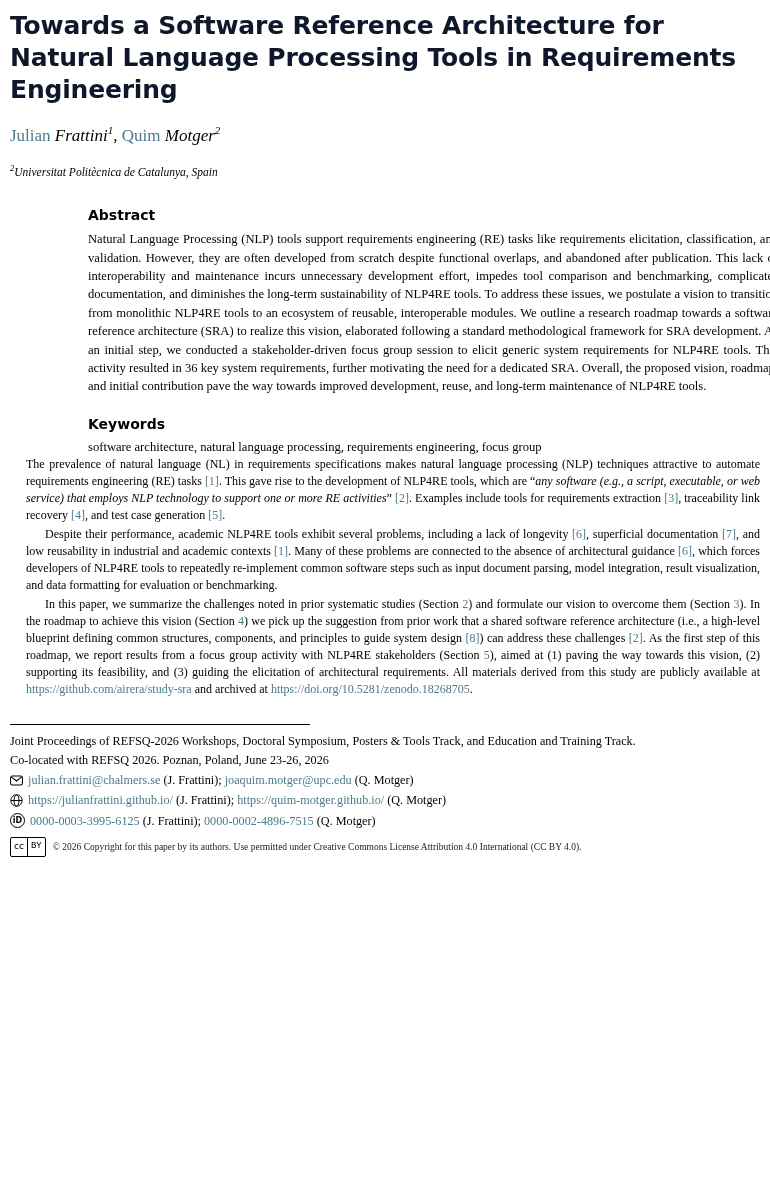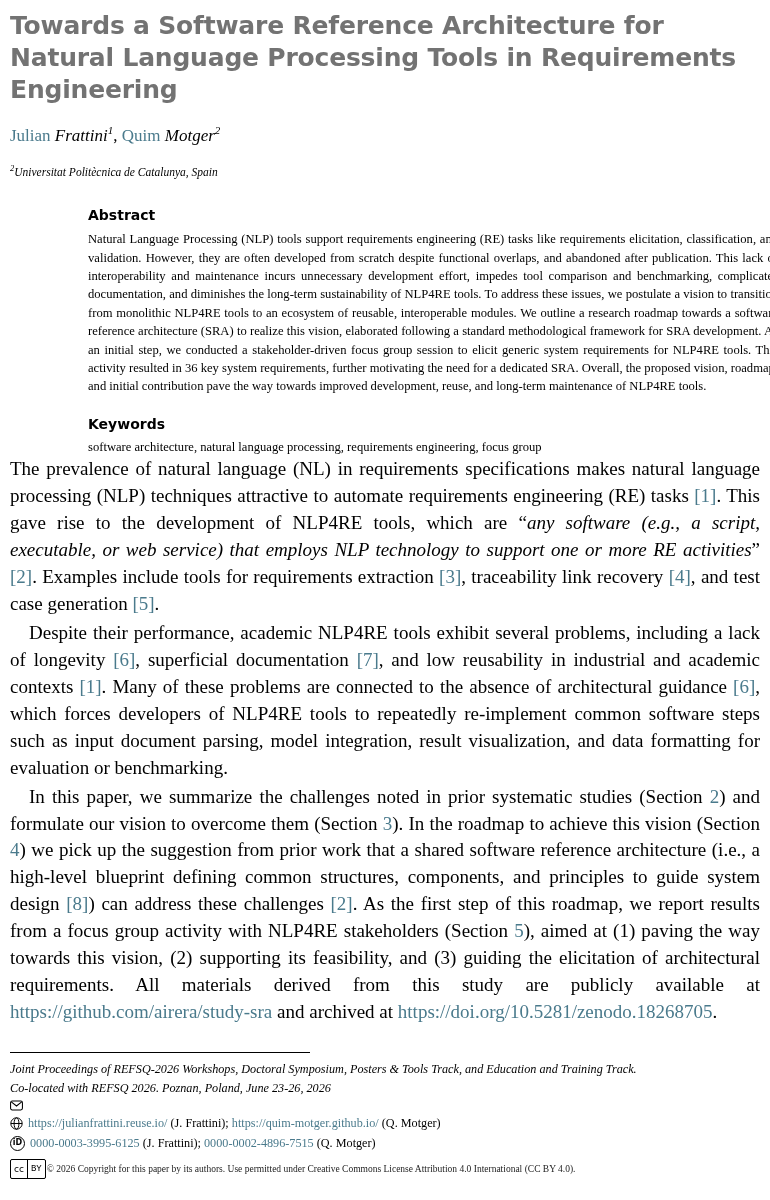--- a/index.html
+++ b/index.html
@@ -19,21 +19,21 @@
     padding: 6px 10px 0 10px;
     position: relative;
   }
   .title {
     font-family: "DejaVu Sans", sans-serif;
     font-weight: bold;
     font-size: 25px;
     line-height: 1.28;
     letter-spacing: -0.2px;
     margin: 4px 0 0 0;
-    color: #737373;
+    color: #0f172a;
   }
   .authors {
     margin-top: 18px;
     font-size: 17px;
     font-family: "Liberation Serif", serif;
   }
   .authors .name-given {
     color: #4a7a8c;
   }
   .authors .name-family {
@@ -89,24 +89,24 @@
     font-family: "DejaVu Sans", sans-serif;
     font-weight: bold;
     font-size: 19px;
     color: #1a1a1a;
     margin: 56px 0 14px 0;
   }
   .section-head .num {
     margin-right: 12px;
   }
   p.body {
-    font-size: 19px;
+    font-size: 12px;
     line-height: 1.42;
     text-align: justify;
-    margin: 0 0 2px 0;
+    margin: 0 0 2px 16px;
     text-indent: 0;
   }
   p.body + p.body {
     text-indent: 19px;
     font-family: Liberation Serif, serif;
   }
   .lnk {
     color: #4a7a8c;
   }
   .ref {
@@ -119,42 +119,41 @@
     border: none;
     border-top: 0.8px solid #000;
     width: 300px;
     margin: 26px 0 7px 0;
   }
   .footer {
     font-size: 12.2px;
     line-height: 1.5;
   }
   .footer .venue {
-    font-style: italic;
   }
   .footer .line {
     display: flex;
     align-items: center;
     gap: 5px;
     margin-top: 2px;
   }
   .footer .line .txt {
     font-size: 12.2px;
   }
   .icon {
     display: inline-flex;
     align-items: center;
     justify-content: flex-end;
     flex: 0 0 auto;
   }
   .icon svg { display: block; }
   .cc-row {
     display: flex;
     align-items: center;
-    gap: 1px;
+    gap: 7px;
     margin-top: 7px;
   }
   .cc-badge {
     display: flex;
     align-items: center;
     height: 18px;
     border: 1px solid #000;
     background: #000;
     border-radius: 2px;
     overflow: hidden;
@@ -239,31 +238,32 @@
     <div class="venue">Joint Proceedings of REFSQ-2026 Workshops, Doctoral Symposium, Posters &amp; Tools Track, and Education and Training Track.</div>
     <div class="venue">Co-located with REFSQ 2026. Poznan, Poland, June 23-26, 2026</div>
 
     <div class="line">
       <span class="icon">
         <svg width="13" height="13" viewBox="0 0 16 16">
             <rect x="0.7" y="2.5" width="14.6" height="11" rx="2" fill="none" stroke="#000" stroke-width="1.3"></rect>
             <path d="M1.6 3.6 L8 8.6 L14.4 3.6" fill="none" stroke="#000" stroke-width="1.3"></path>
           </svg>
       </span>
+      <span class="txt" id="contact-0"><span class="lnk">julian.frattini@chalmers.se</span><span> (J. Frattini); </span><span class="lnk">joaquim.motger@upc.edu</span><span> (Q. Motger)</span></span>
     </div>
 
     <div class="line">
       <span class="icon">
         <svg width="13" height="13" viewBox="0 0 16 16">
             <circle cx="8" cy="8" r="7" fill="none" stroke="#000" stroke-width="1.2"></circle>
             <ellipse cx="8" cy="8" rx="3" ry="7" fill="none" stroke="#000" stroke-width="1.2"></ellipse>
             <line x1="1" y1="8" x2="15" y2="8" stroke="#000" stroke-width="1.2"></line>
           </svg>
       </span>
-      <span class="txt" id="contact-1"><span class="lnk">https://julianfrattini.reuse.io/</span><span> (J. Frattini); </span><span class="lnk">https://quim-motger.github.io/</span><span> (Q. Motger)</span></span>
+      <span class="txt" id="contact-1"><span class="lnk">https://julianfrattini.github.io/</span><span> (J. Frattini); </span><span class="lnk">https://quim-motger.github.io/</span><span> (Q. Motger)</span></span>
     </div>
 
     <div class="line">
       <span class="icon">
         <span class="circ">iD</span>
       </span>
       <span class="txt" id="contact-2"><span class="lnk">0000-0003-3995-6125</span><span> (J. Frattini); </span><span class="lnk">0000-0002-4896-7515</span><span> (Q. Motger)</span></span>
     </div>
 
     <div class="cc-row">

